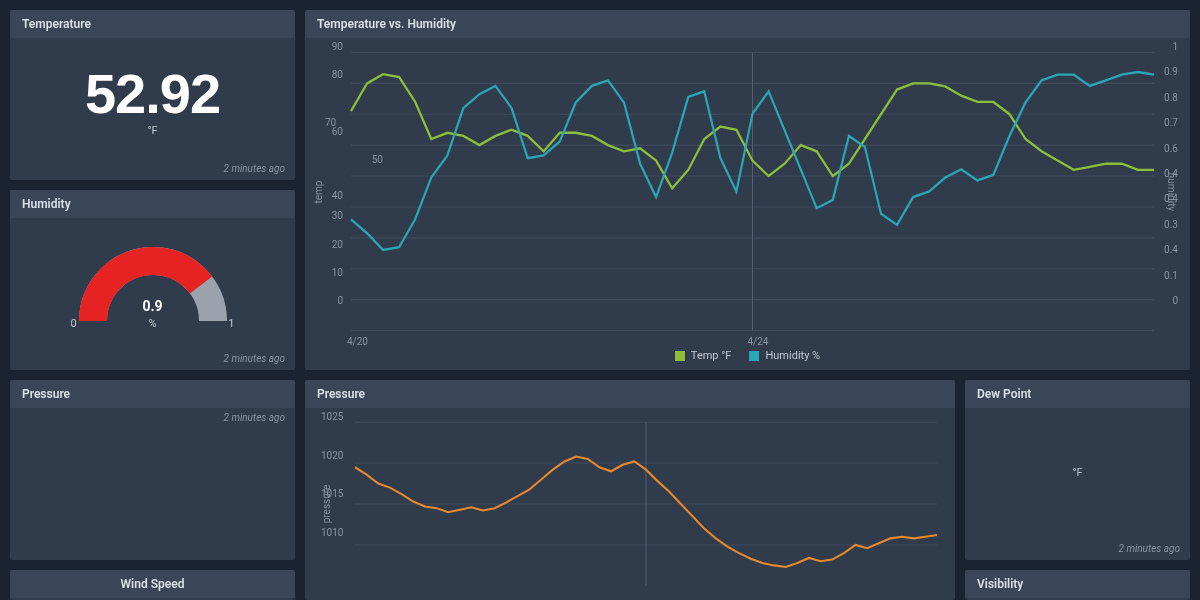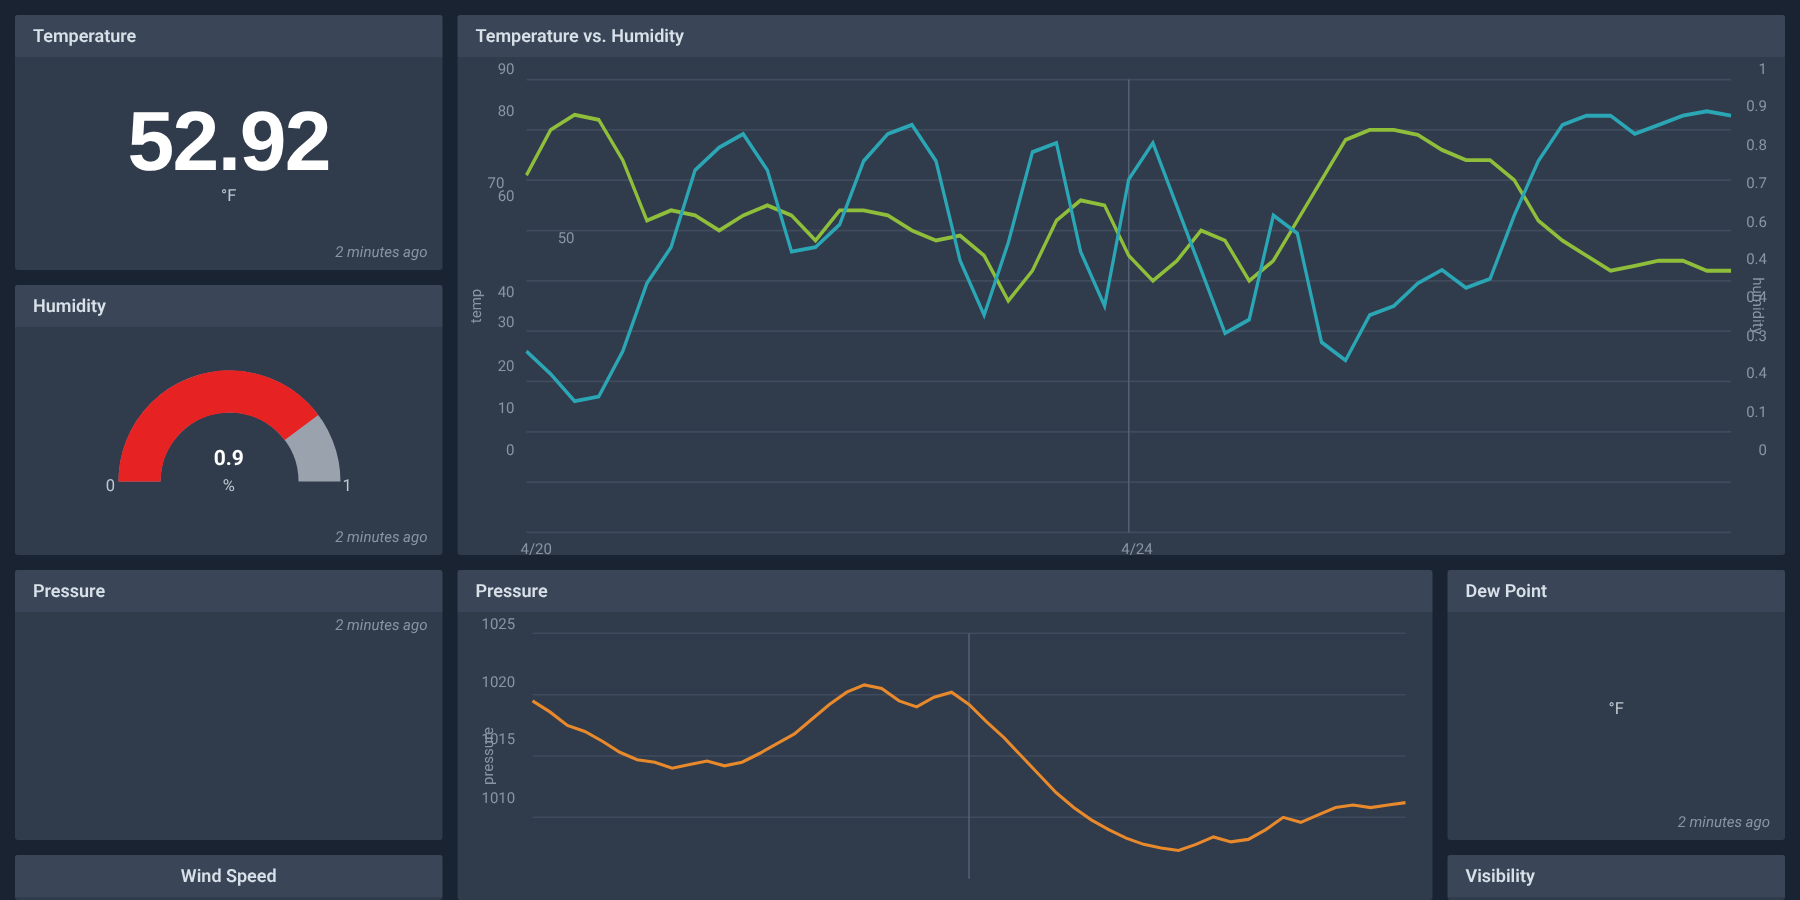--- a/index.html
+++ b/index.html
@@ -181,20 +181,30 @@
             <div class="tick" style="right: 12px; top: 104.6px;">0.6</div>
             <div class="tick" style="right: 12px; top: 79.2px;">0.7</div>
             <div class="tick" style="right: 12px; top: 53.8px;">0.8</div>
             <div class="tick" style="right: 12px; top: 28.4px;">0.9</div>
             <div class="tick" style="right: 12px; top: 3px;">1</div>
           </div>
         <div class="tick" style="bottom:-2px; left:42px;">4/20</div>
         <div class="tick" style="bottom:-2px; left:50%;">4/24</div>
       </div>
     </div>
+    <div class="legend">
+      <div class="legend-row">
+        <span class="swatch" style="background:#8fbf3a"></span>
+        <span>Temp °F</span>
+      </div>
+      <div class="legend-row">
+        <span class="swatch" style="background:#2aa6b5"></span>
+        <span>Humidity %</span>
+      </div>
+    </div>
   </div>
 
   <div class="tile" id="tile-press">
     <div class="tile-header">Pressure</div>
     <div class="tile-footer">2 minutes ago</div>
   </div>
 
   <div class="tile" id="tile-pchart">
     <div class="tile-header">Pressure</div>
     <div class="tile-body">

